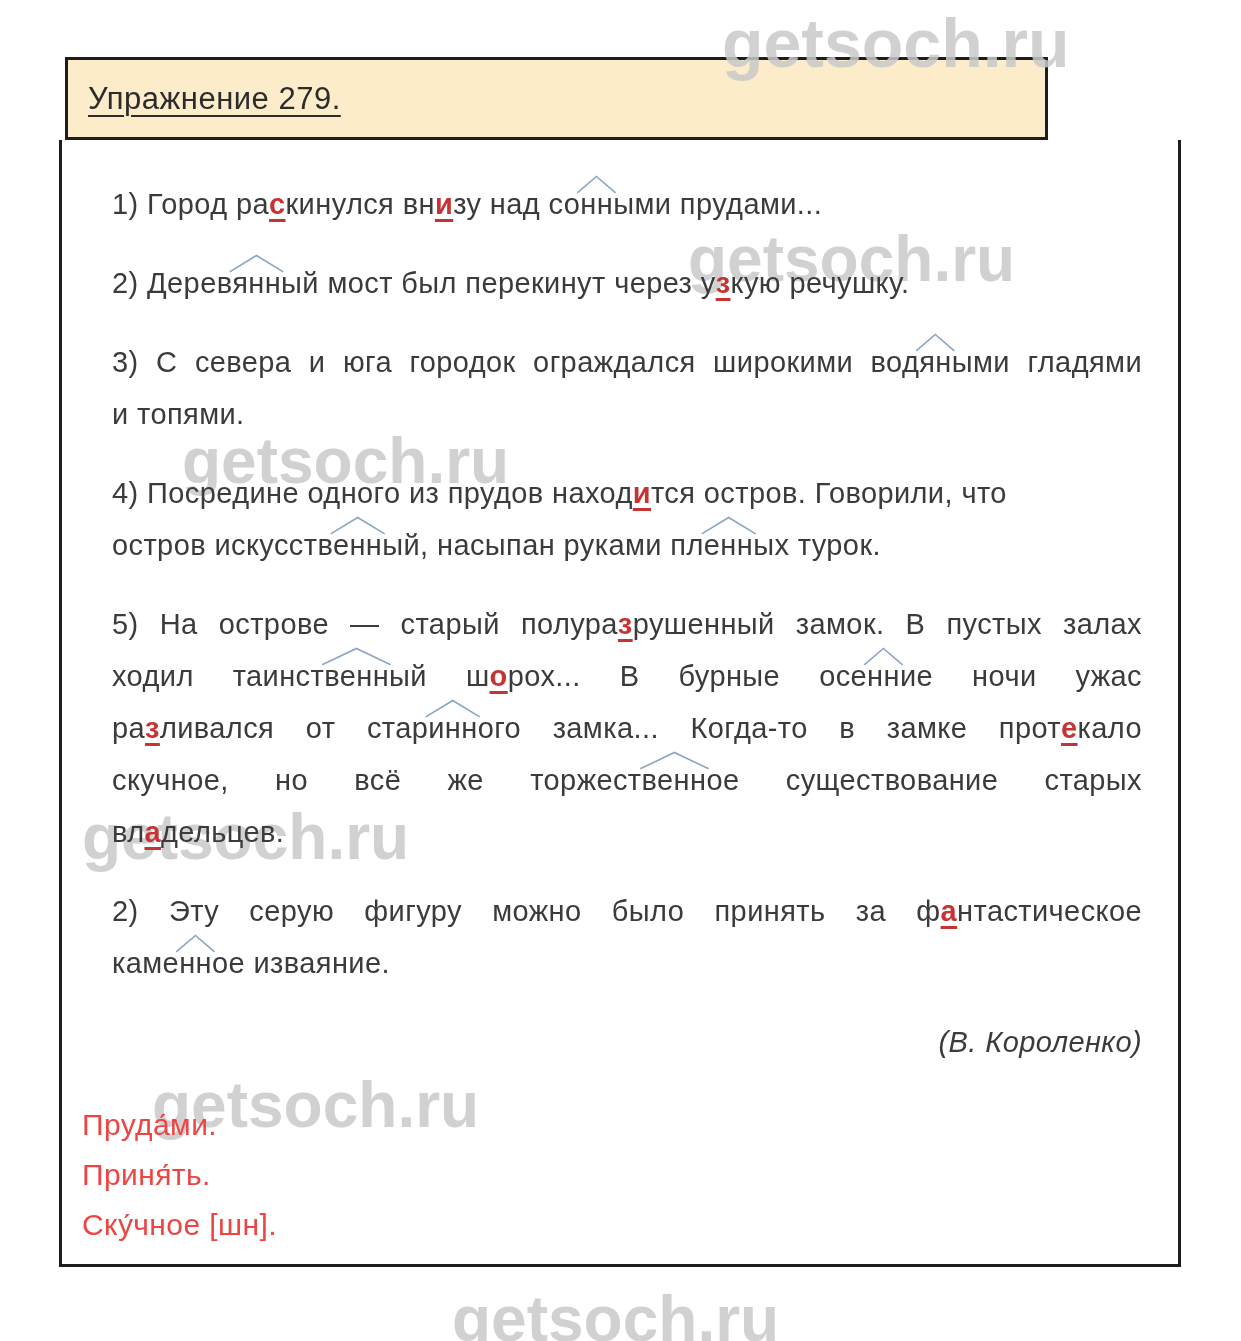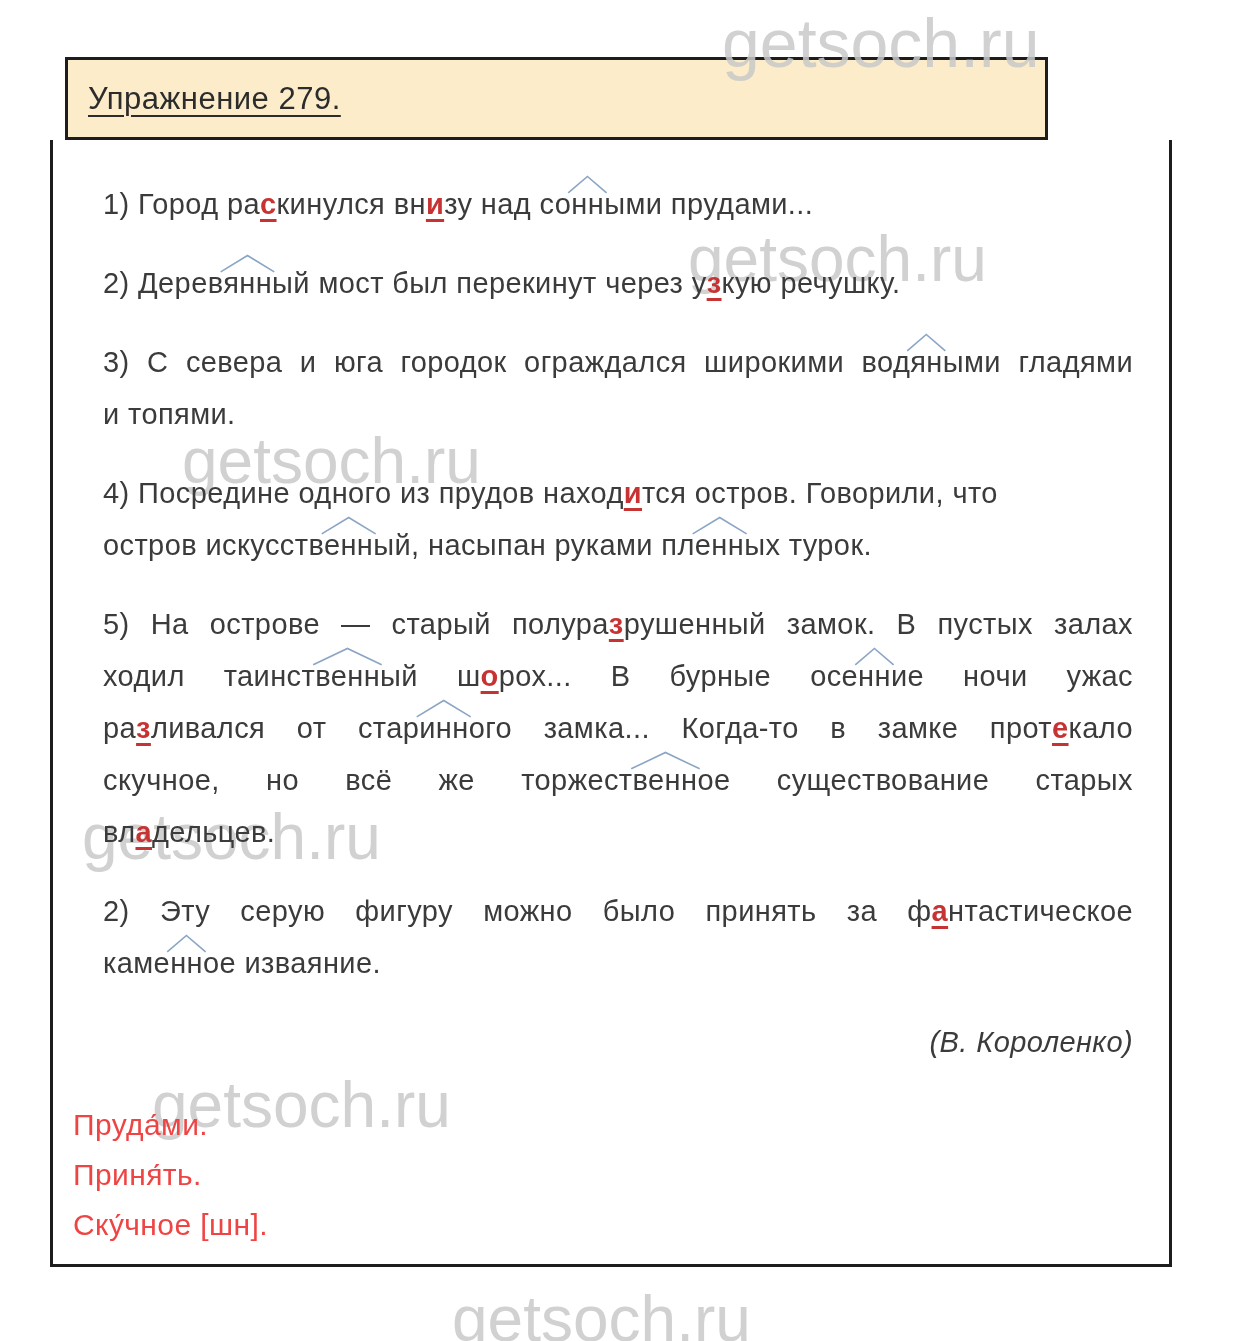--- a/index.html
+++ b/index.html
@@ -10,42 +10,42 @@
     --caret:#8ba5c4;
     --watermark:#c9c9c9;
   }
   html,body{margin:0;padding:0;}
   body{
     width:1241px;height:1341px;position:relative;overflow:hidden;background:#ffffff;
     font-family:"Liberation Sans","DejaVu Sans",sans-serif;color:var(--text);
   }
   
   .wm{
-    position:absolute;font-weight:normal;color:var(--watermark);opacity:.85;
+    position:absolute;font-weight:bold;color:var(--watermark);opacity:.85;
     font-size:64px;letter-spacing:0px;white-space:nowrap;z-index:5;pointer-events:none;
   }
   .wm1{left:722px;top:4px;font-size:68px;}
   .wm2{left:688px;top:222px;}
   .wm3{left:182px;top:424px;}
   .wm4{left:82px;top:800px;}
   .wm5{left:152px;top:1068px;}
   .wm6{left:452px;top:1282px;}
   
   .header-box{
     position:absolute;left:65px;top:57px;width:983px;height:83px;box-sizing:border-box;
     background:var(--header-bg);border:3px solid var(--border);
     display:flex;align-items:center;padding-left:20px;
   }
   .header-title{
     position:relative;z-index:10;font-size:31px;color:#2c2c2c;
     text-decoration:underline;text-underline-offset:6px;text-decoration-thickness:2px;
     letter-spacing:.5px;
   }
   .main-box{
-    position:absolute;left:50px;top:140px;width:1122px;height:1127px;box-sizing:border-box;
+    position:absolute;left:59px;top:140px;width:1122px;height:1127px;box-sizing:border-box;
     border:3px solid var(--border);border-top:none;background:transparent;
   }
   .content{
     position:relative;z-index:10;
     padding:38px 36px 0 50px;
   }
   .sentence{margin:0 0 27px 0;}
   .line{
     font-size:29px;line-height:52px;letter-spacing:.4px;text-align:left;white-space:normal;
   }

